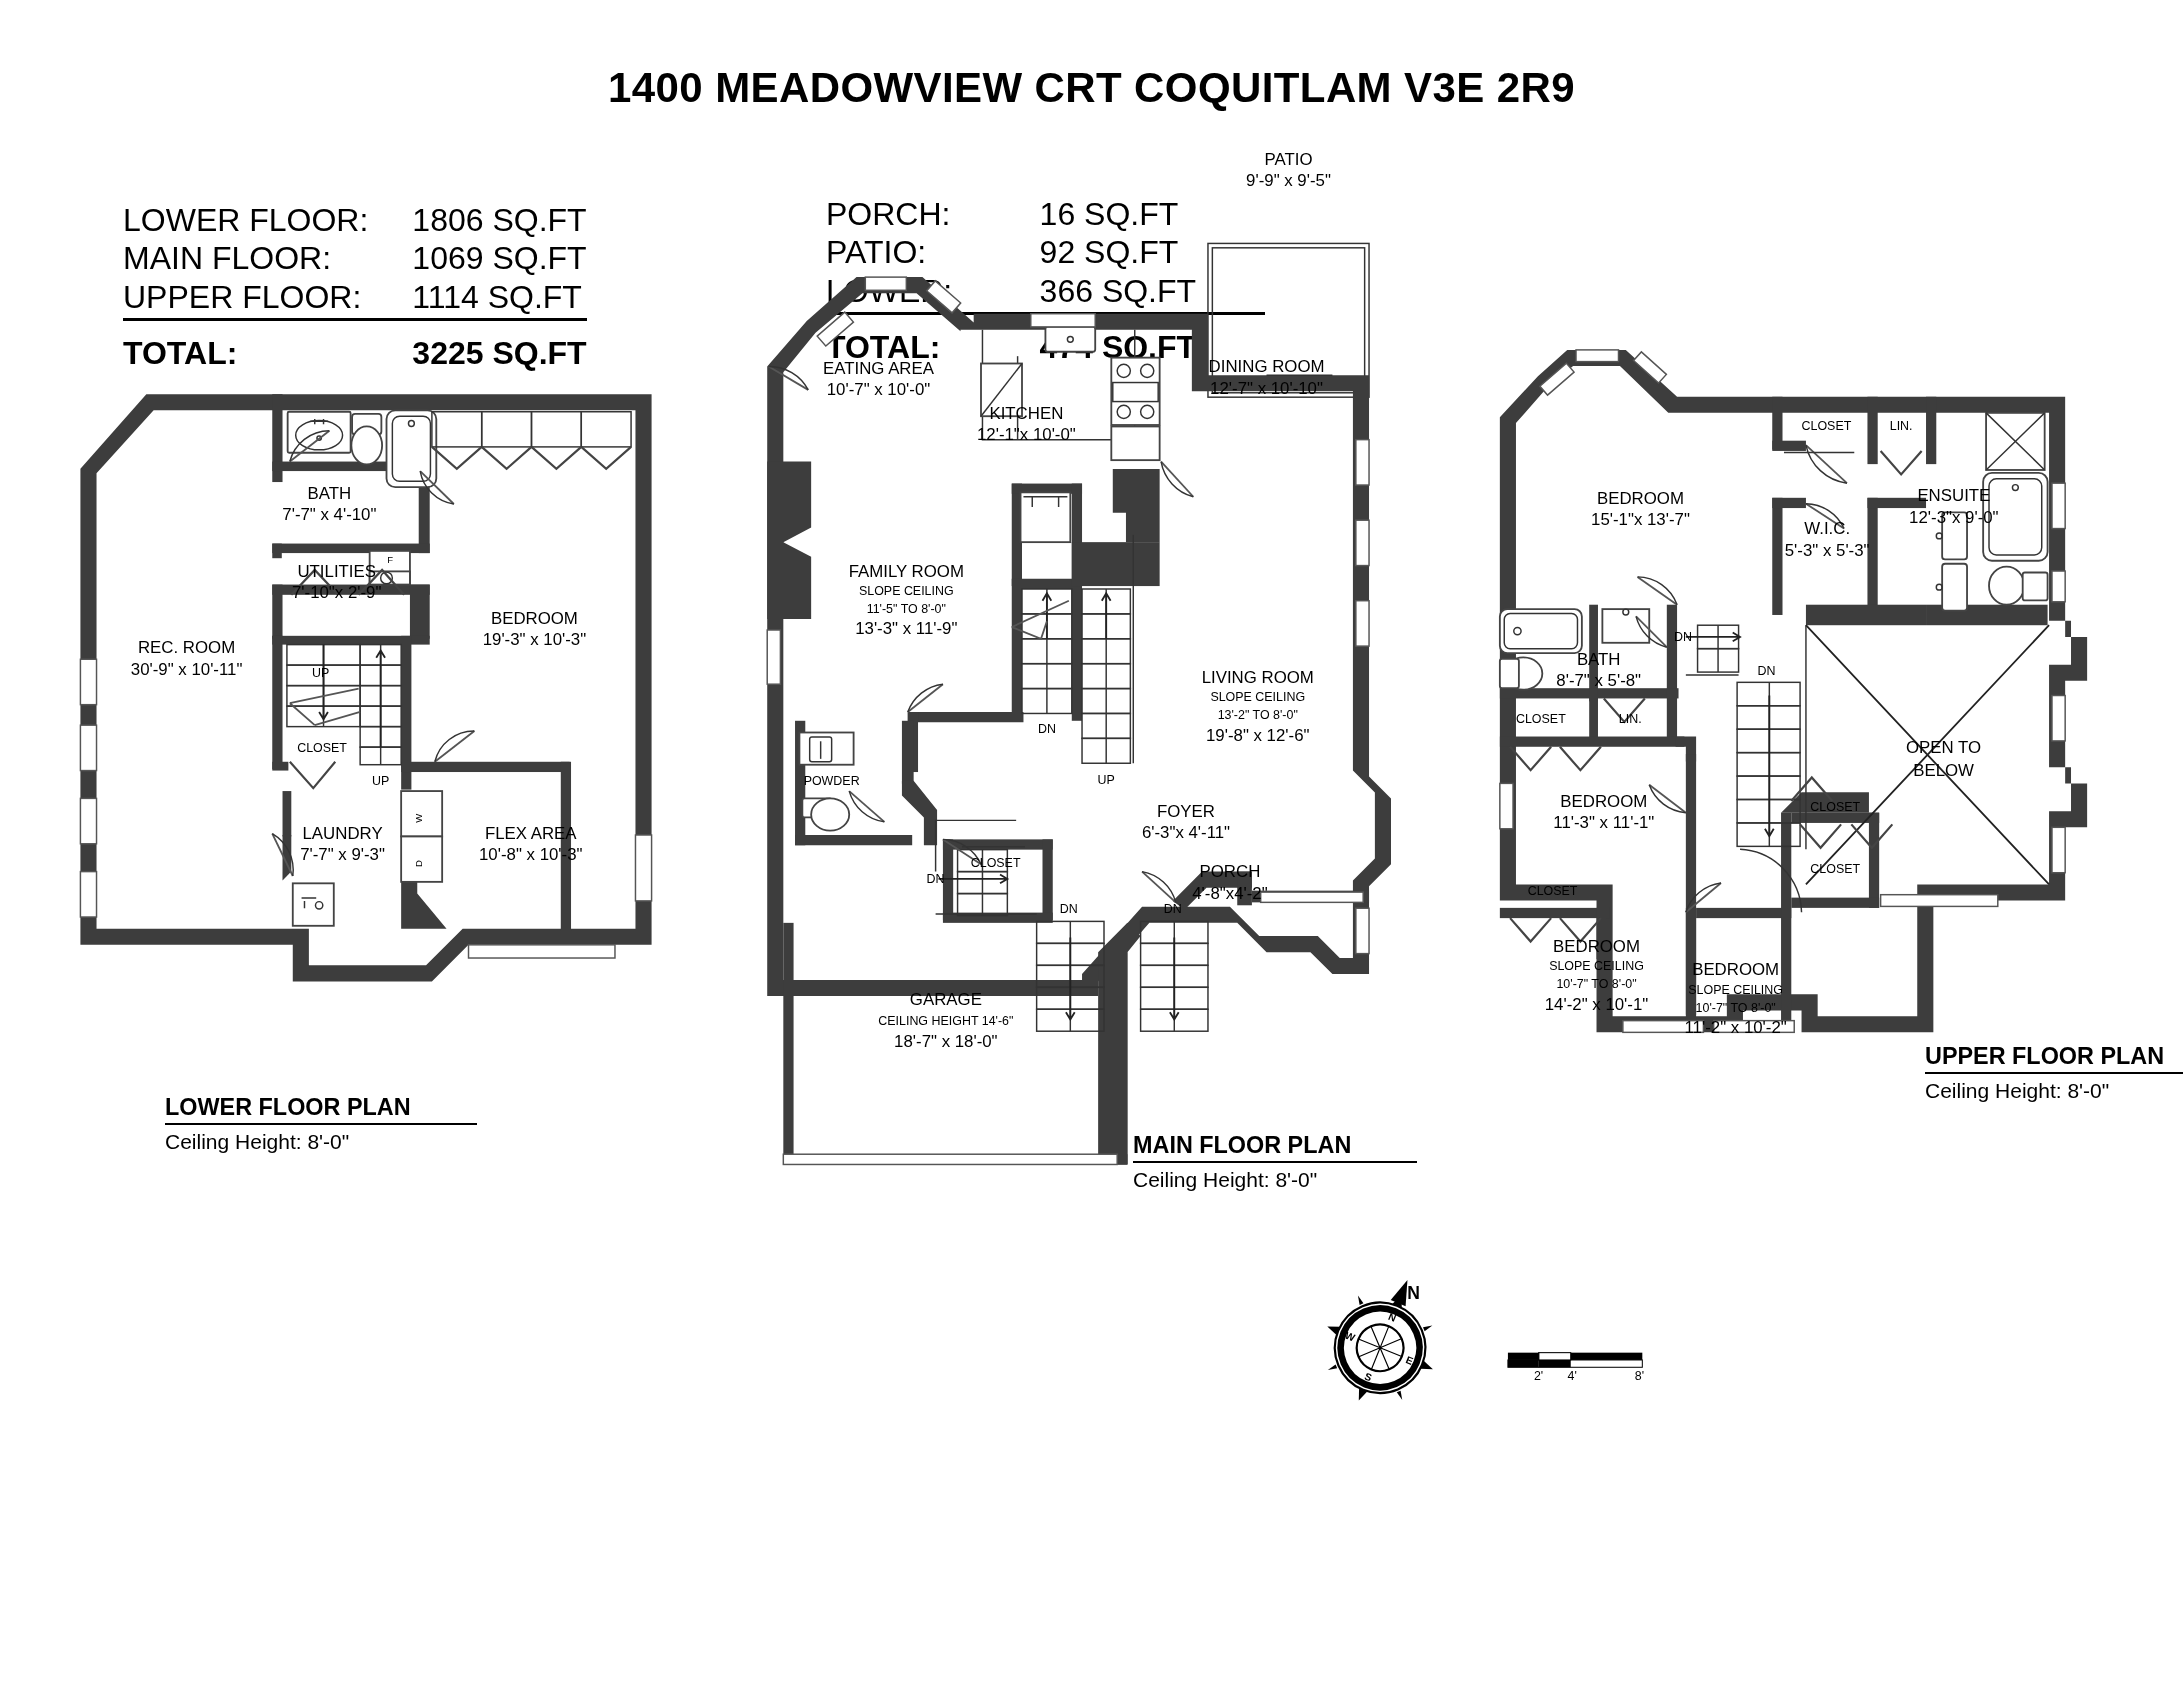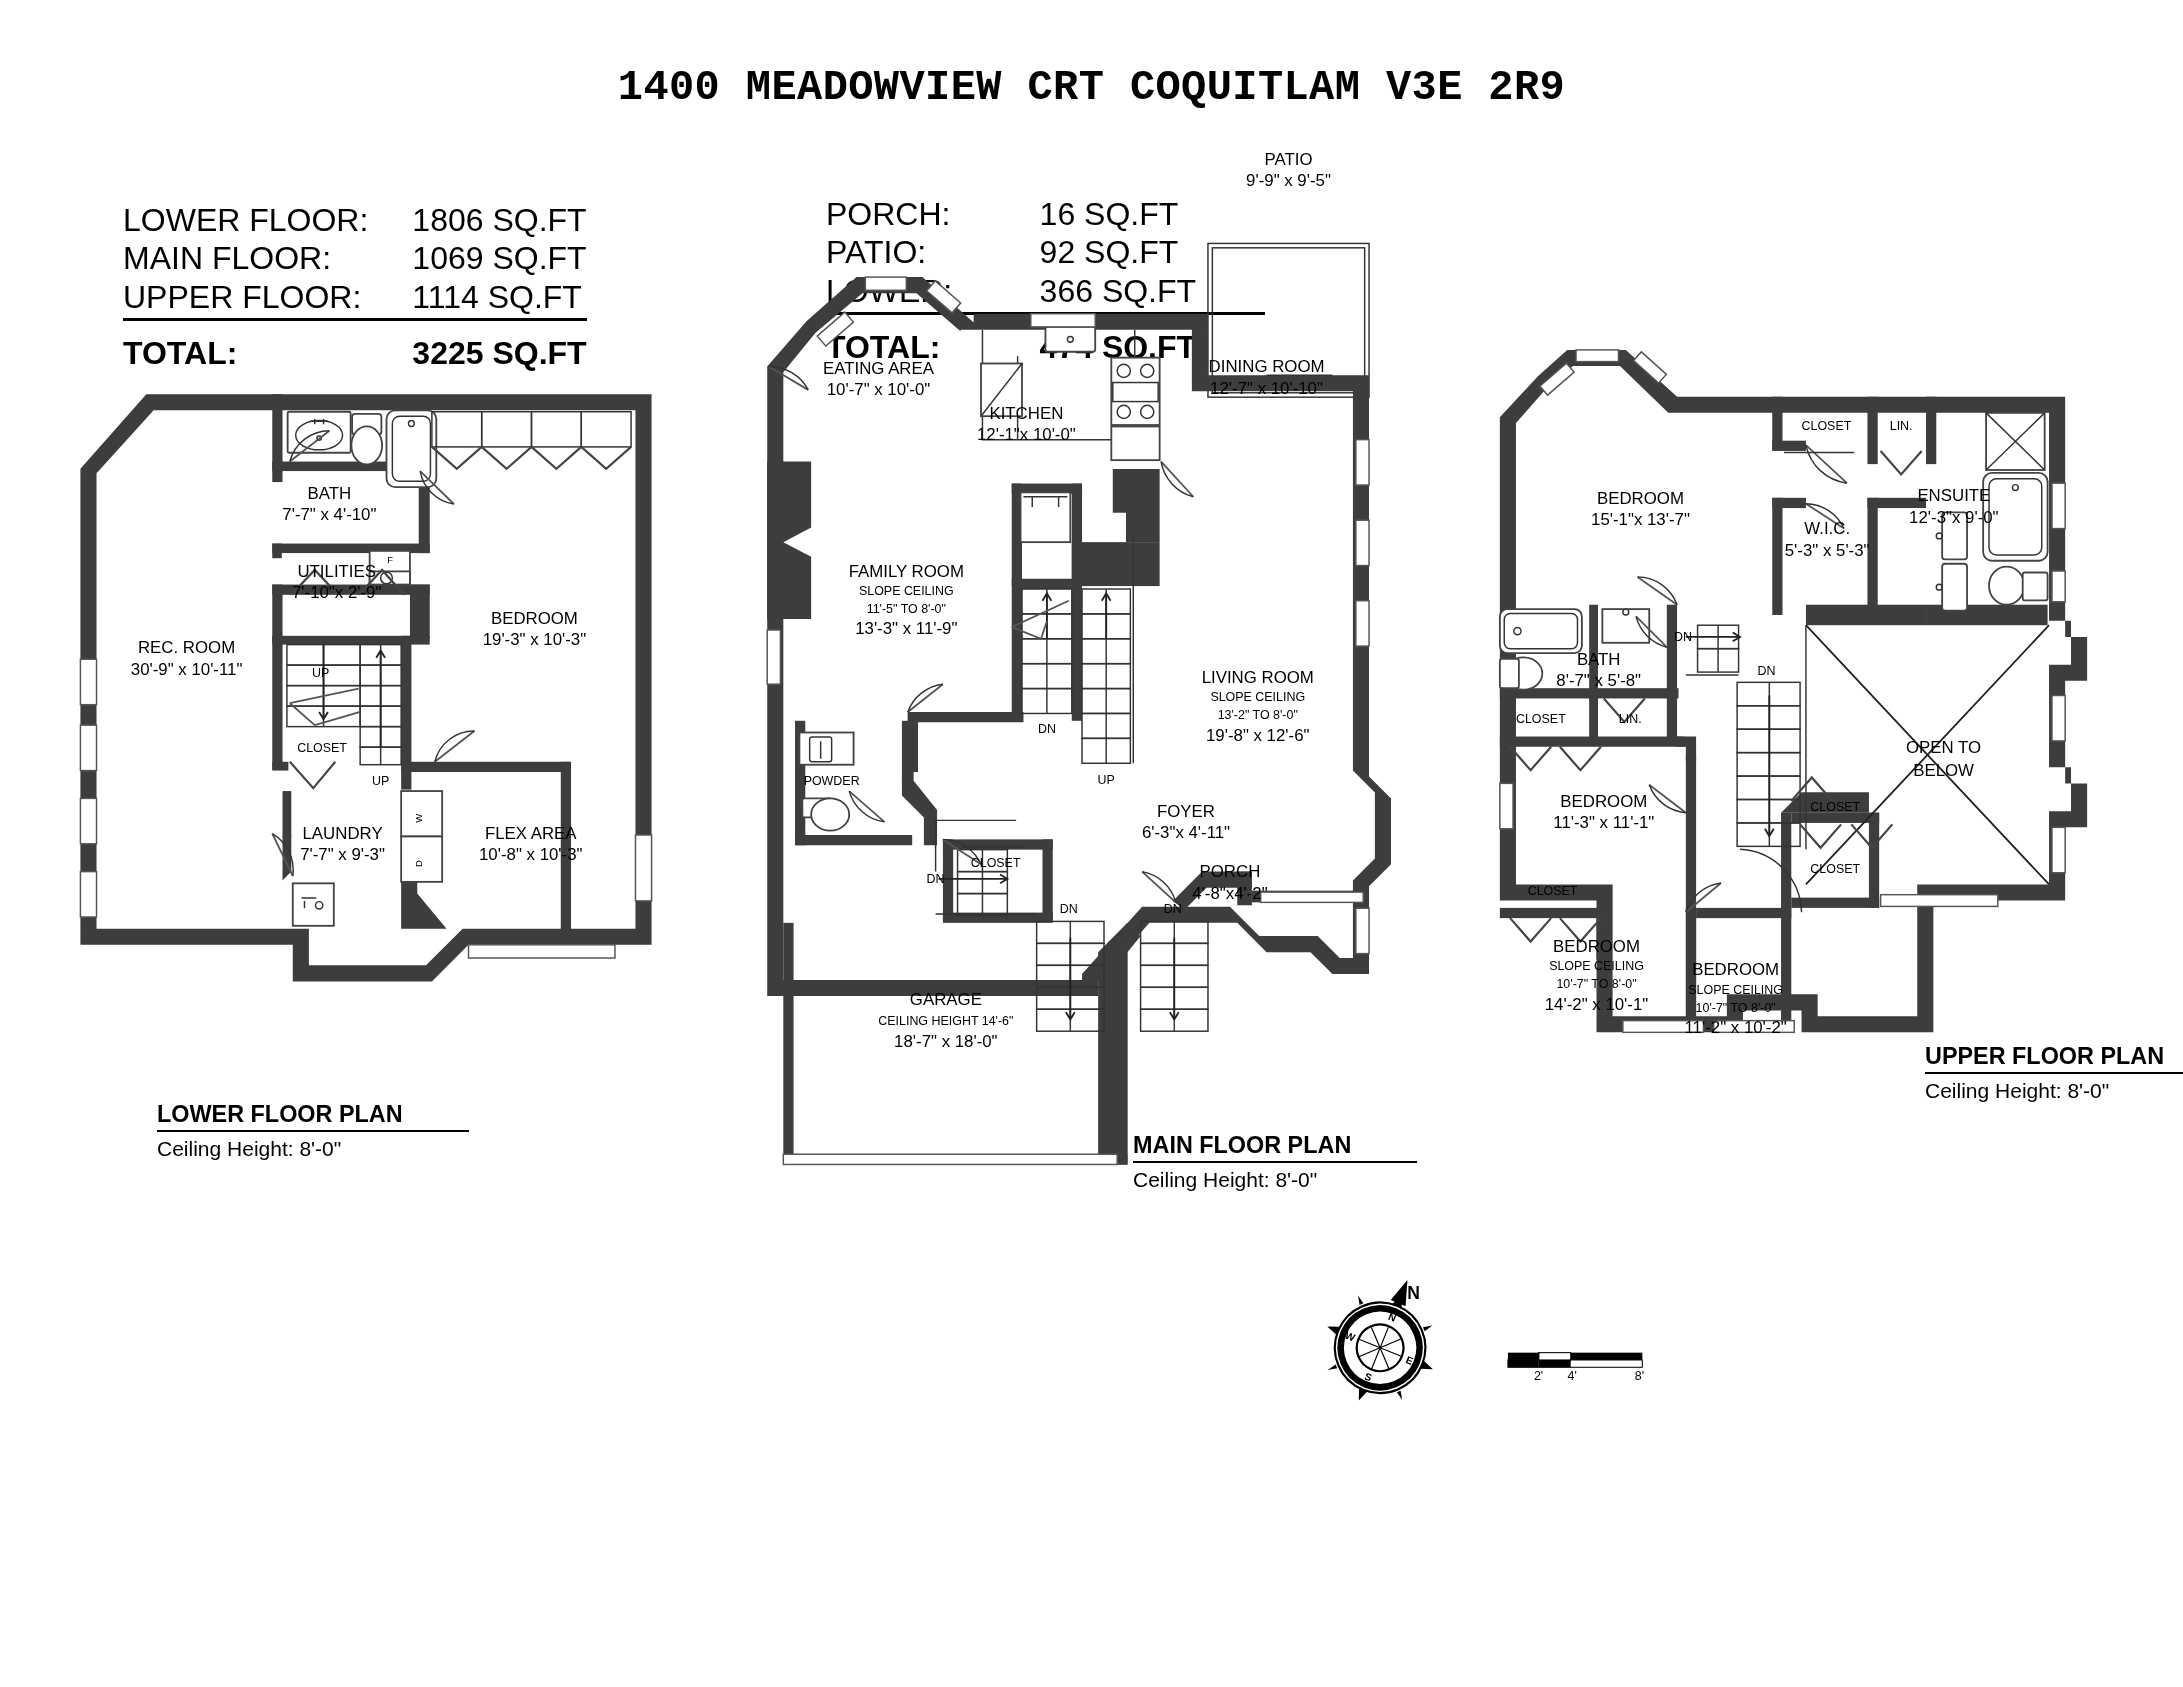--- a/index.html
+++ b/index.html
@@ -18,21 +18,20 @@
   .page-title {
     position: absolute;
     top: 64px;
     left: 0;
     width: 2183px;
     text-align: center;
     font-size: 42px;
     font-weight: bold;
     letter-spacing: 0.4px;
     white-space: nowrap;
-    font-family: Liberation Mono, monospace;
   }
   
   .summary {
     position: absolute;
     font-size: 32px;
     line-height: 1.0;
   }
   .summary-a { left: 123px; top: 202px; width: 439px; }
   .summary-b { left: 826px; top: 196px; width: 439px; }
   .summary table {
@@ -63,21 +62,21 @@
     padding-right: 66px;
     padding-bottom: 2.2px;
     white-space: nowrap;
   }
   .plan-caption .cap-sub {
     display: block;
     margin-top: 5.1px;
     font-size: 21px;
     white-space: nowrap;
   }
-  #caption-lower { left: 157px; top: 1094px; margin-top: 7px; }
+  #caption-lower { left: 165px; top: 1094px; }
   #caption-main  { left: 1133px; top: 1132px; }
   #caption-upper { left: 1925px; top: 1043px; }
 
   
   svg.plan {
     position: absolute;
     overflow: visible;
   }
   #svg-lower { left: 73px;  top: 381px; }
   #svg-main  { left: 754px; top: 220px; }

